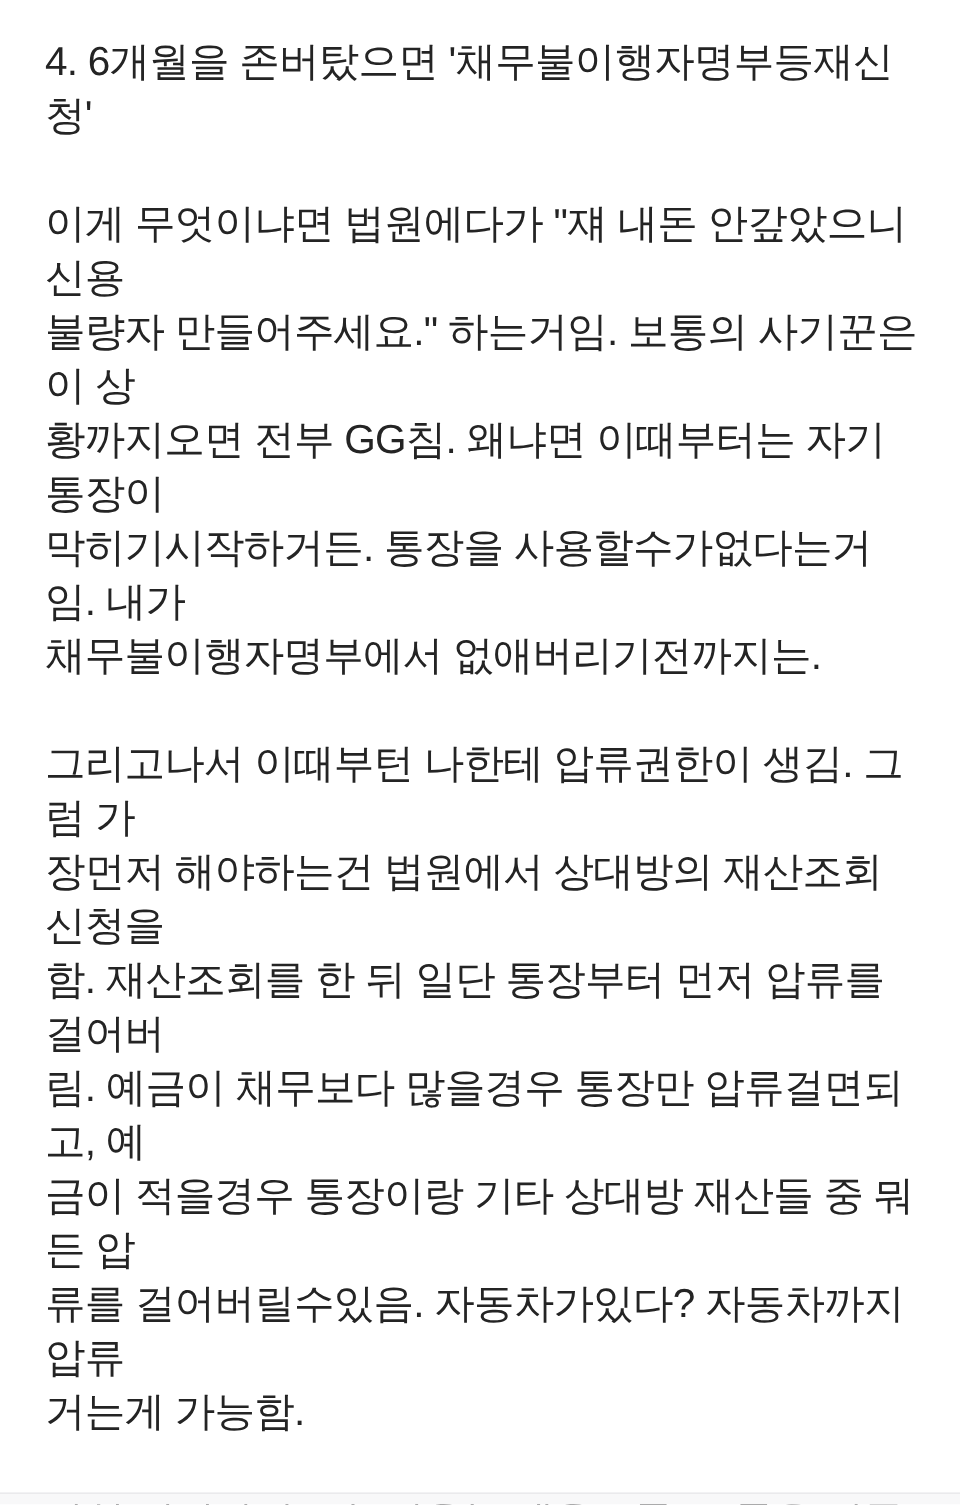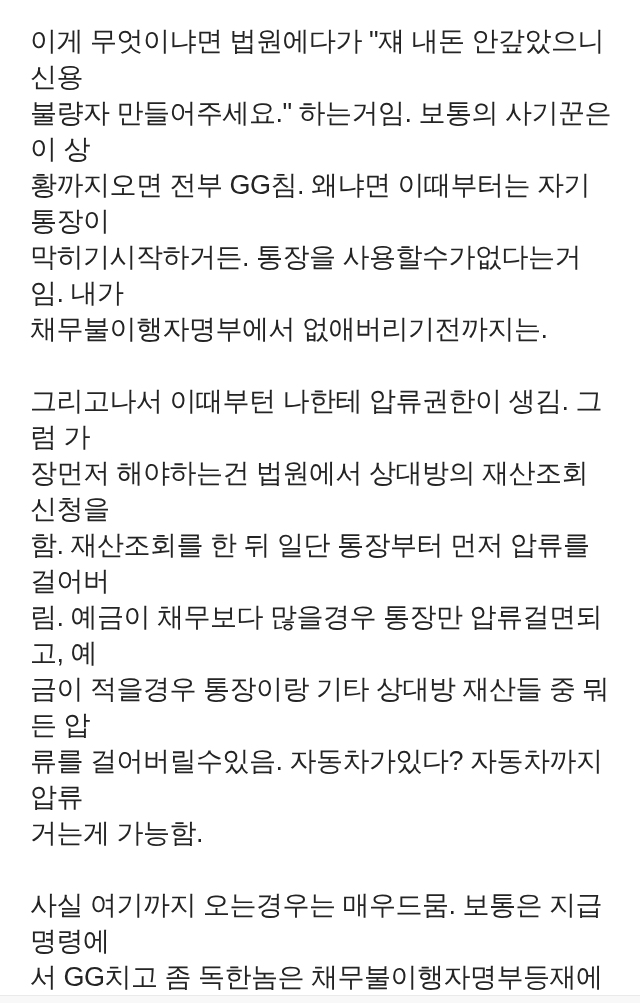--- a/index.html
+++ b/index.html
@@ -45,20 +45,21 @@
     width: 640px;
     height: 7px;
     background: #f8f8f9;
     border-top: 1px solid #eaeaec;
   }
 </style>
 </head>
 <body>
 
 <div class="post">
+  <div class="post-title">4. 6개월을 존버탔으면 '채무불이행자명부등재신청'</div>
 
   <div class="post-paragraph">이게 무엇이냐면 법원에다가 "쟤 내돈 안갚았으니 신용
 불량자 만들어주세요." 하는거임. 보통의 사기꾼은 이 상
 황까지오면 전부 GG침. 왜냐면 이때부터는 자기 통장이
 막히기시작하거든. 통장을 사용할수가없다는거임. 내가
 채무불이행자명부에서 없애버리기전까지는.</div>
 
   <div class="post-paragraph">그리고나서 이때부턴 나한테 압류권한이 생김. 그럼 가
 장먼저 해야하는건 법원에서 상대방의 재산조회신청을
 함. 재산조회를 한 뒤 일단 통장부터 먼저 압류를 걸어버

